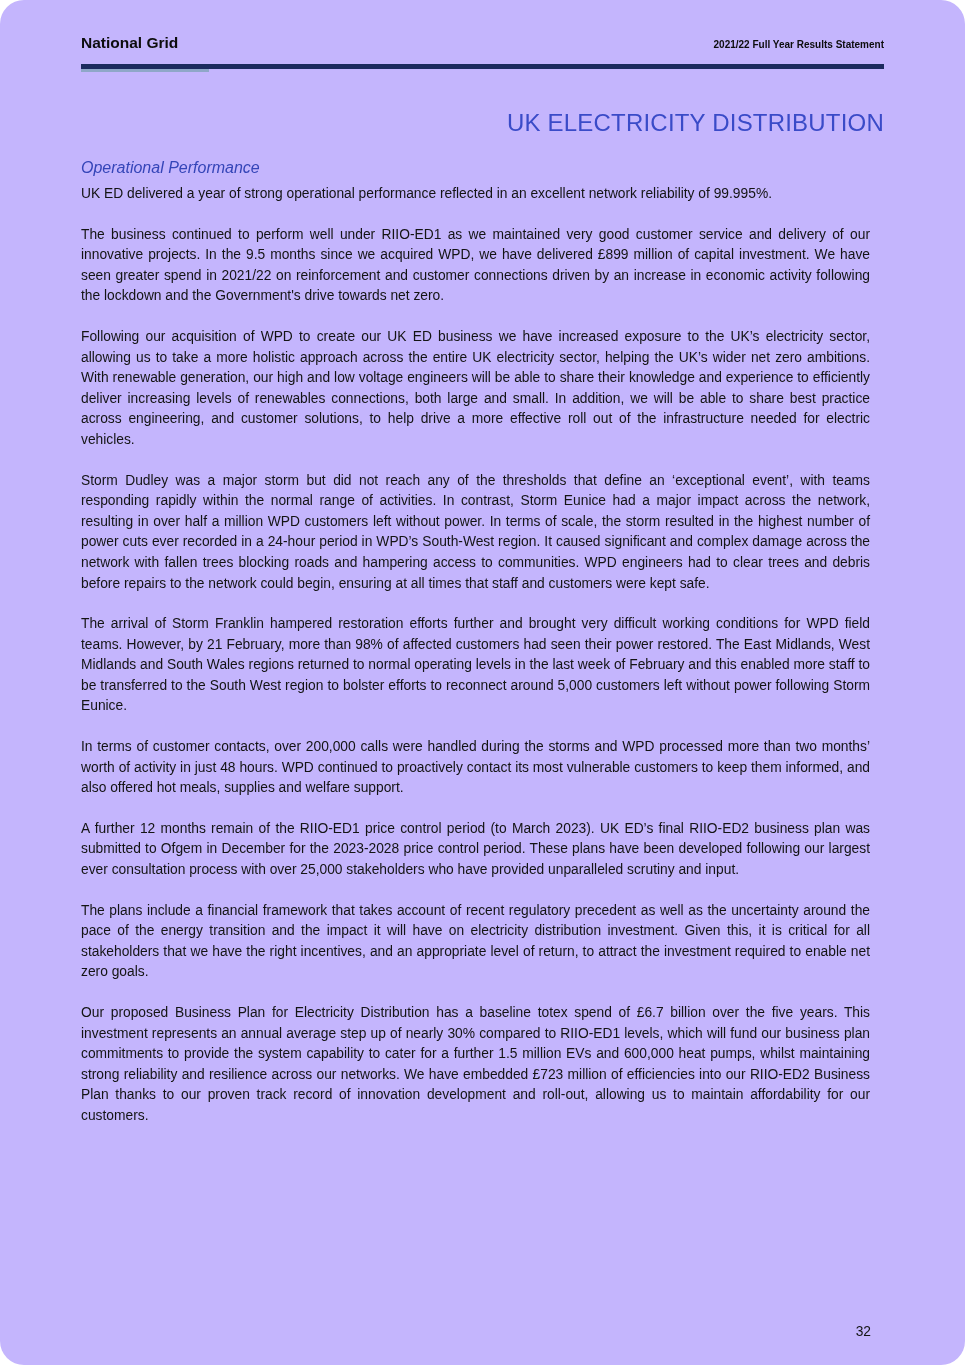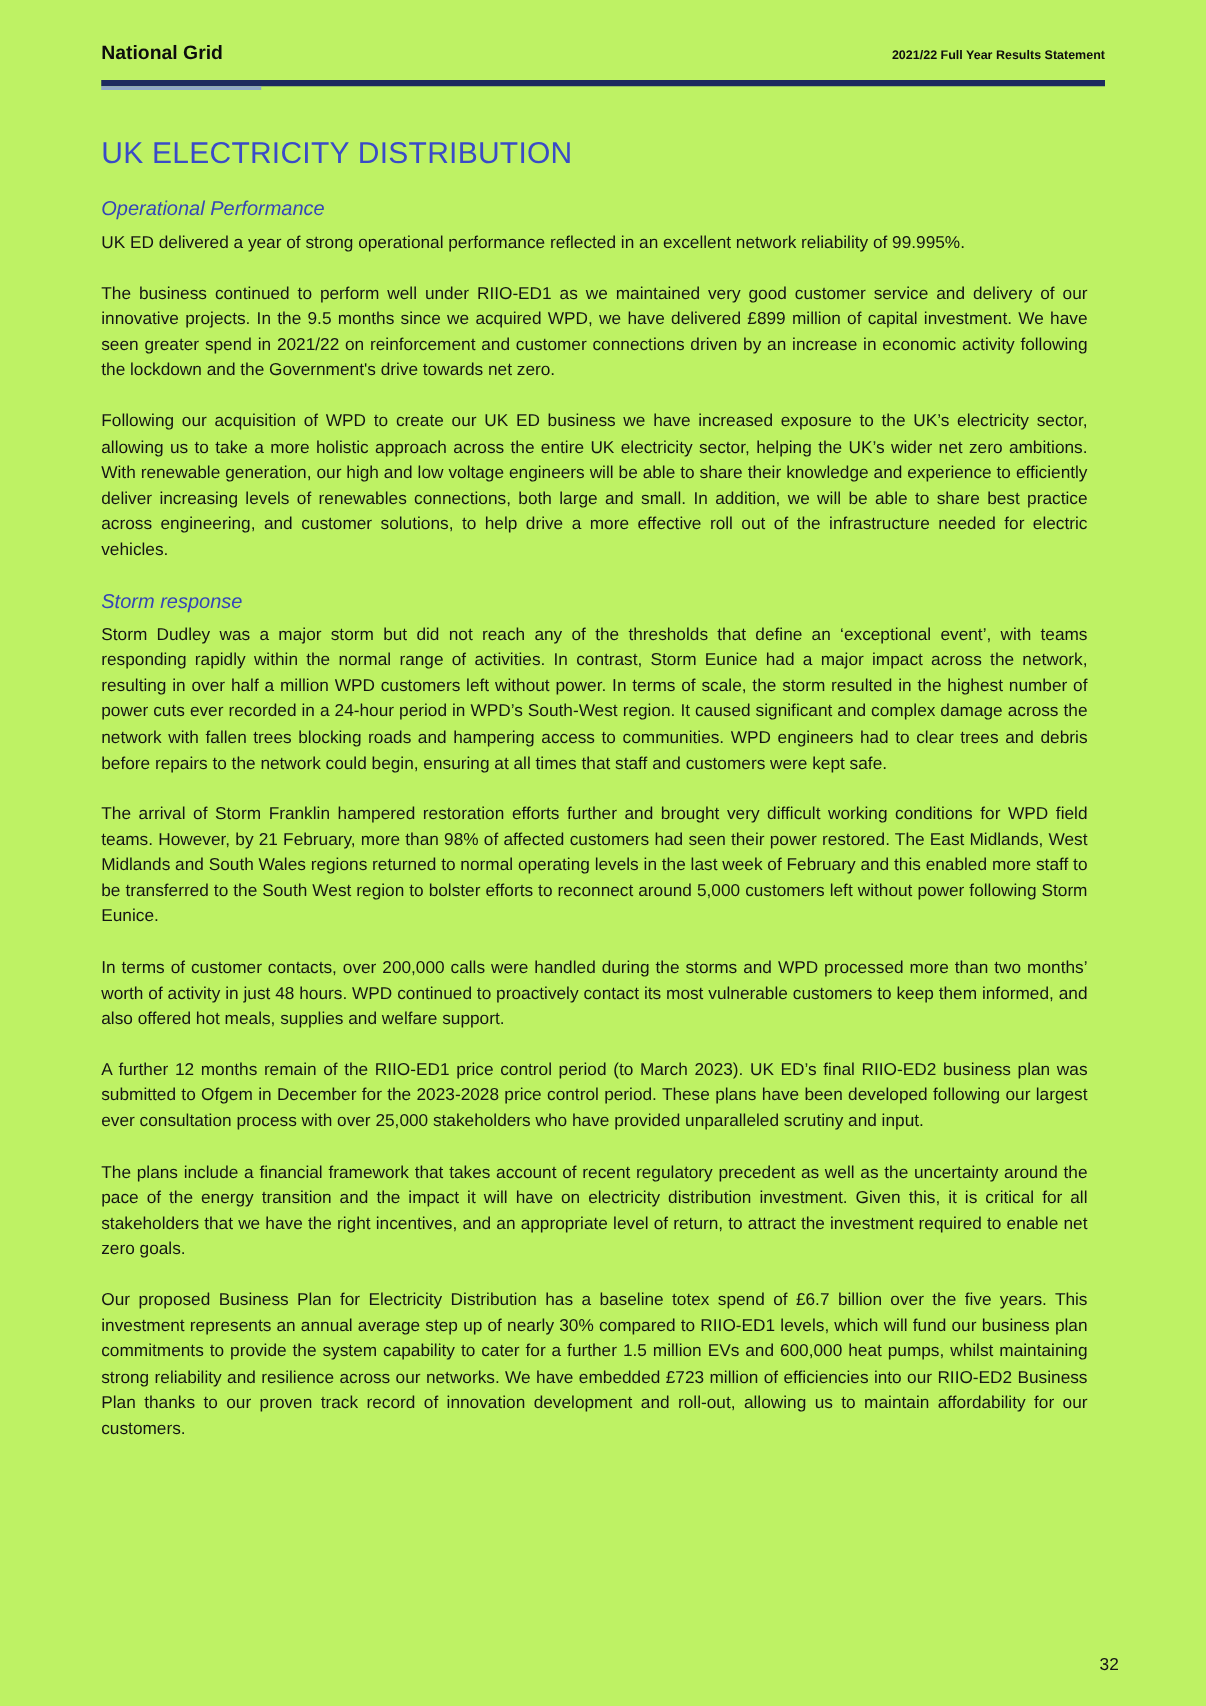--- a/index.html
+++ b/index.html
@@ -5,22 +5,23 @@
   * { margin: 0; padding: 0; box-sizing: border-box; }
   html, body { background: #ffffff; }
   body {
     font-family: "Liberation Sans", "DejaVu Sans", sans-serif;
     color: #111111;
   }
   .page {
     position: relative;
     width: 965px;
     height: 1365px;
-    background: #bef264;
+    background: #c4b5fd;
     overflow: hidden;
+    border-radius: 24px;
   }
   .doc-header {
     padding: 34px 81px 0 81px;
   }
   .header-row {
     display: flex;
     justify-content: space-between;
     align-items: baseline;
   }
   .header-left {
@@ -50,38 +51,39 @@
   .doc-body {
     padding: 0 81px;
   }
   .page-title {
     margin-top: 40px;
     margin-bottom: 19px;
     font-size: 24px;
     font-weight: 400;
     letter-spacing: 0.2px;
     color: #3a4bc8;
+    text-align: right;
   }
   .section-heading {
     font-size: 16px;
     font-weight: 400;
     font-style: italic;
     color: #3545b8;
     margin: 22px 0 7px 0;
   }
   .doc-body p {
     font-size: 13.8px;
     line-height: 20.6px;
     text-align: justify;
     color: #141414;
     margin: 0 14px 20px 0;
   }
   .page-number {
     position: absolute;
-    right: 70px;
+    right: 94px;
     bottom: 26px;
     font-size: 13.8px;
     color: #141414;
   }
 </style>
 </head>
 <body>
 
 <div class="page">
 
@@ -100,21 +102,20 @@
     <h1 class="page-title">UK ELECTRICITY DISTRIBUTION</h1>
 
     <section>
       <h2 class="section-heading">Operational Performance</h2>
       <p>UK ED delivered a year of strong operational performance reflected in an excellent network reliability of 99.995%.</p>
       <p>The business continued to perform well under RIIO-ED1 as we maintained very good customer service and delivery of our innovative projects. In the 9.5 months since we acquired WPD, we have delivered £899 million of capital investment. We have seen greater spend in 2021/22 on reinforcement and customer connections driven by an increase in economic activity following the lockdown and the Government's drive towards net zero.</p>
       <p>Following our acquisition of WPD to create our UK ED business we have increased exposure to the UK’s electricity sector, allowing us to take a more holistic approach across the entire UK electricity sector, helping the UK’s wider net zero ambitions. With renewable generation, our high and low voltage engineers will be able to share their knowledge and experience to efficiently deliver increasing levels of renewables connections, both large and small. In addition, we will be able to share best practice across engineering, and customer solutions, to help drive a more effective roll out of the infrastructure needed for electric vehicles.</p>
     </section>
 
     <section>
-      <h2 class="section-heading">Storm response</h2>
       <p>Storm Dudley was a major storm but did not reach any of the thresholds that define an ‘exceptional event’, with teams responding rapidly within the normal range of activities. In contrast, Storm Eunice had a major impact across the network, resulting in over half a million WPD customers left without power. In terms of scale, the storm resulted in the highest number of power cuts ever recorded in a 24-hour period in WPD’s South-West region. It caused significant and complex damage across the network with fallen trees blocking roads and hampering access to communities. WPD engineers had to clear trees and debris before repairs to the network could begin, ensuring at all times that staff and customers were kept safe.</p>
       <p>The arrival of Storm Franklin hampered restoration efforts further and brought very difficult working conditions for WPD field teams. However, by 21 February, more than 98% of affected customers had seen their power restored. The East Midlands, West Midlands and South Wales regions returned to normal operating levels in the last week of February and this enabled more staff to be transferred to the South West region to bolster efforts to reconnect around 5,000 customers left without power following Storm Eunice.</p>
       <p>In terms of customer contacts, over 200,000 calls were handled during the storms and WPD processed more than two months’ worth of activity in just 48 hours. WPD continued to proactively contact its most vulnerable customers to keep them informed, and also offered hot meals, supplies and welfare support.</p>
     </section>
 
     <section>
       <p>A further 12 months remain of the RIIO-ED1 price control period (to March 2023). UK ED’s final RIIO-ED2 business plan was submitted to Ofgem in December for the 2023-2028 price control period. These plans have been developed following our largest ever consultation process with over 25,000 stakeholders who have provided unparalleled scrutiny and input.</p>
       <p>The plans include a financial framework that takes account of recent regulatory precedent as well as the uncertainty around the pace of the energy transition and the impact it will have on electricity distribution investment. Given this, it is critical for all stakeholders that we have the right incentives, and an appropriate level of return, to attract the investment required to enable net zero goals.</p>
       <p>Our proposed Business Plan for Electricity Distribution has a baseline totex spend of £6.7 billion over the five years. This investment represents an annual average step up of nearly 30% compared to RIIO-ED1 levels, which will fund our business plan commitments to provide the system capability to cater for a further 1.5 million EVs and 600,000 heat pumps, whilst maintaining strong reliability and resilience across our networks. We have embedded £723 million of efficiencies into our RIIO-ED2 Business Plan thanks to our proven track record of innovation development and roll-out, allowing us to maintain affordability for our customers.</p>
     </section>

